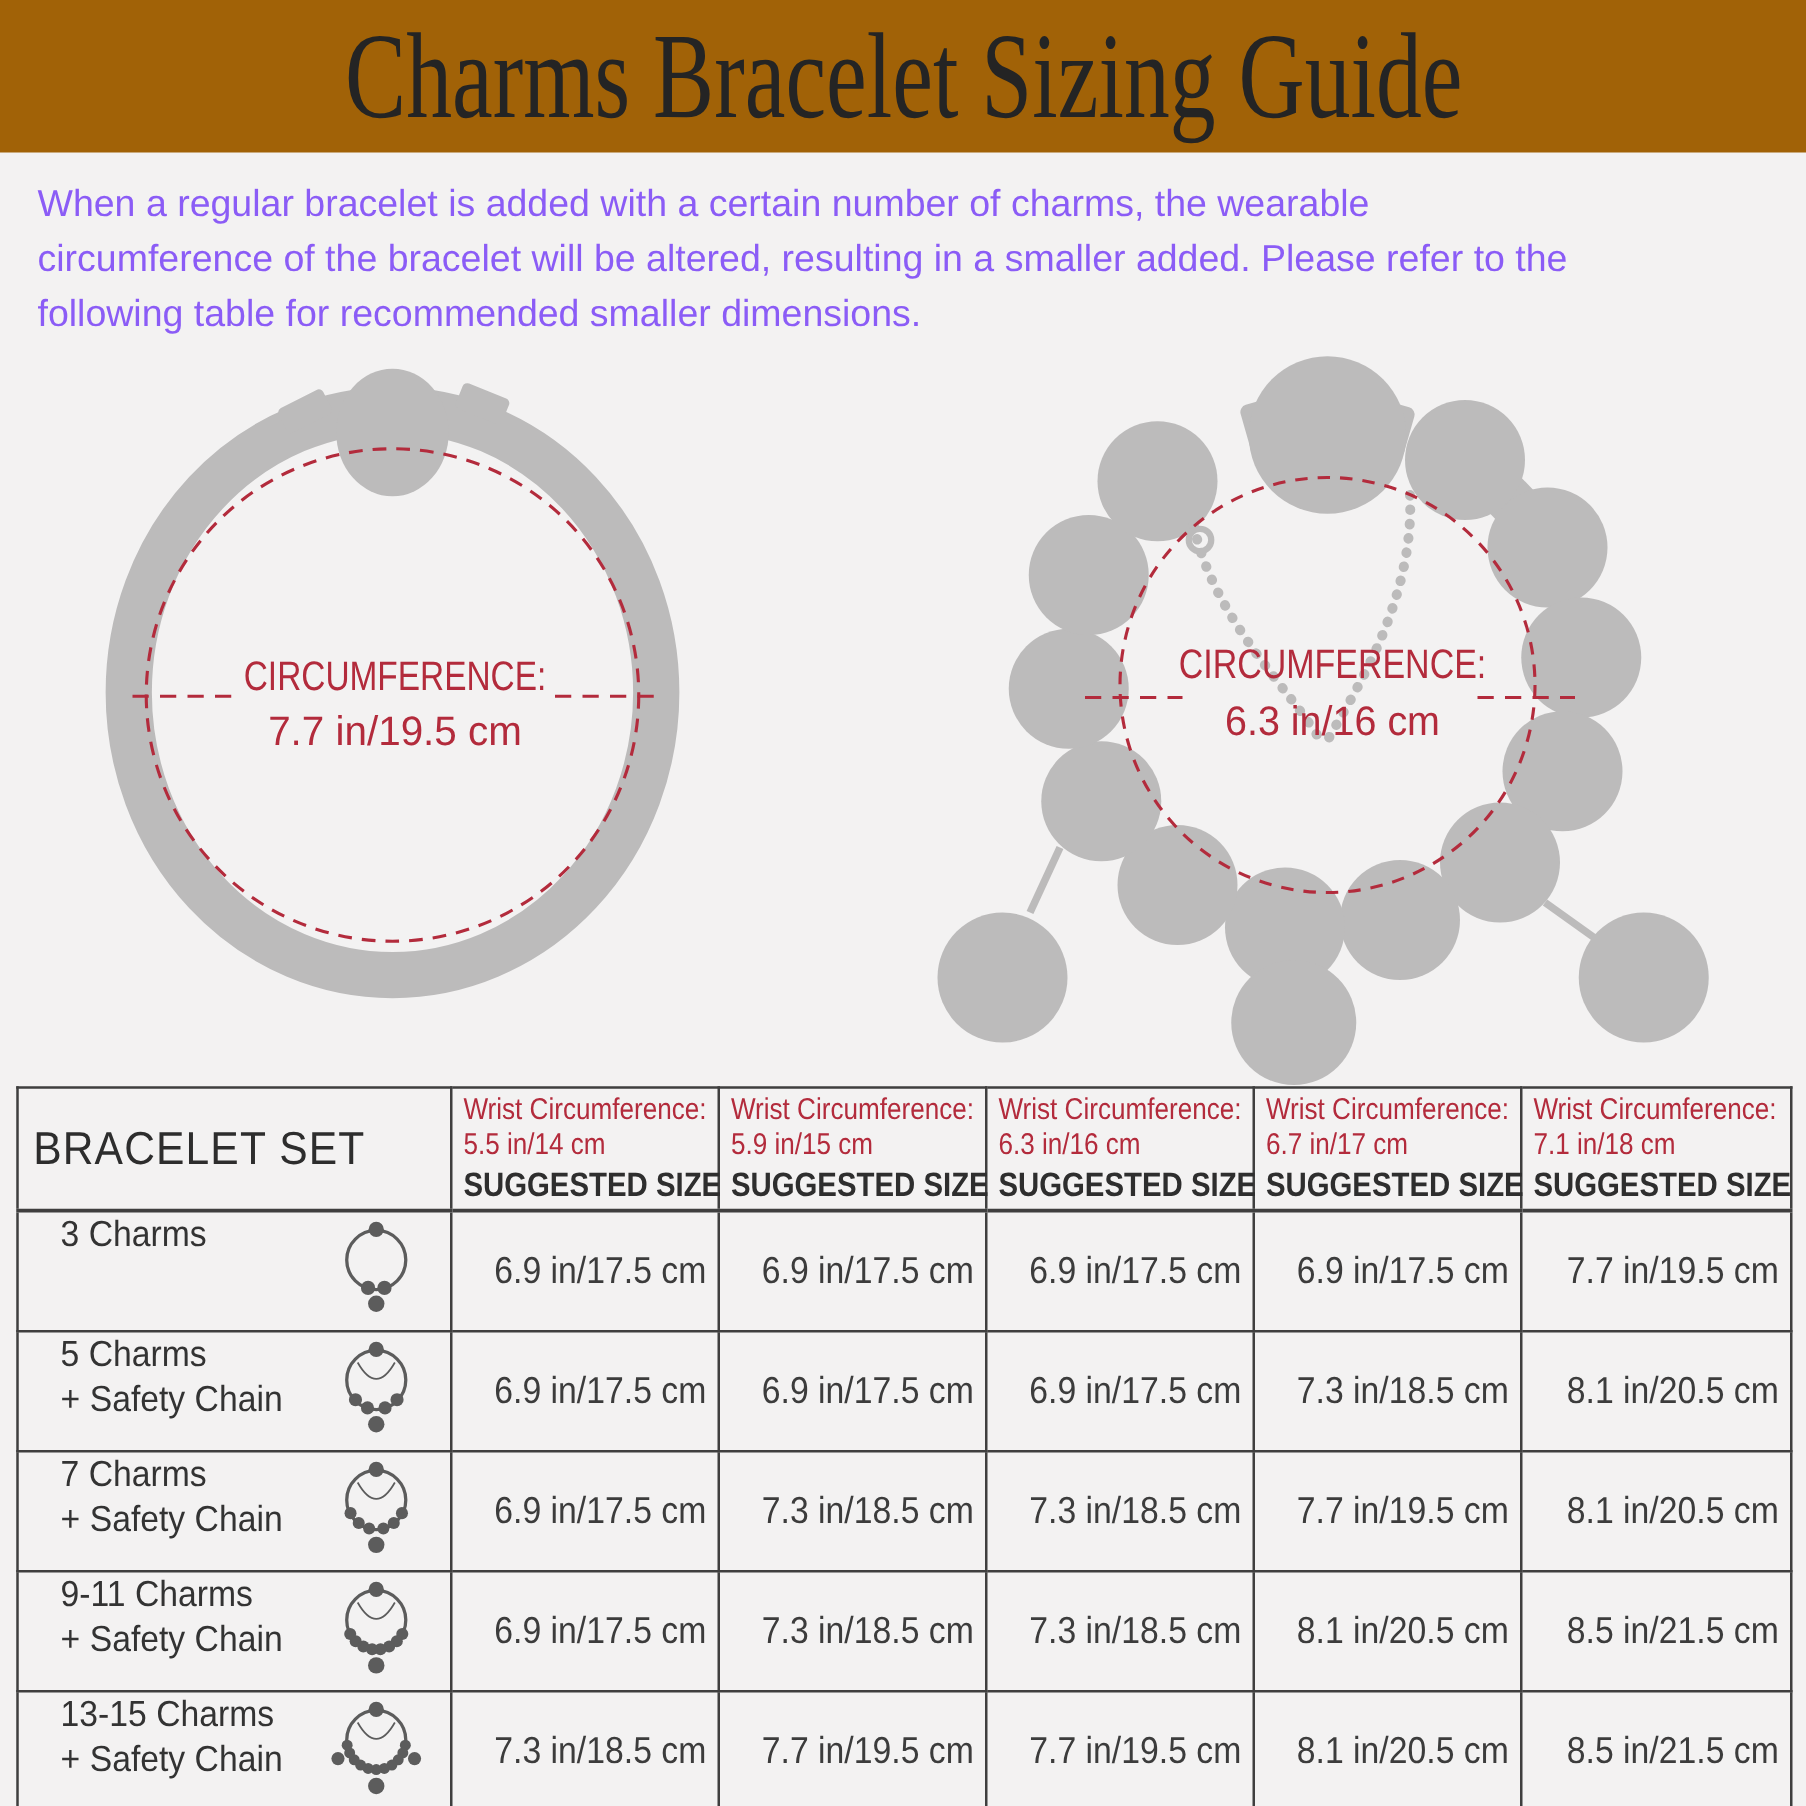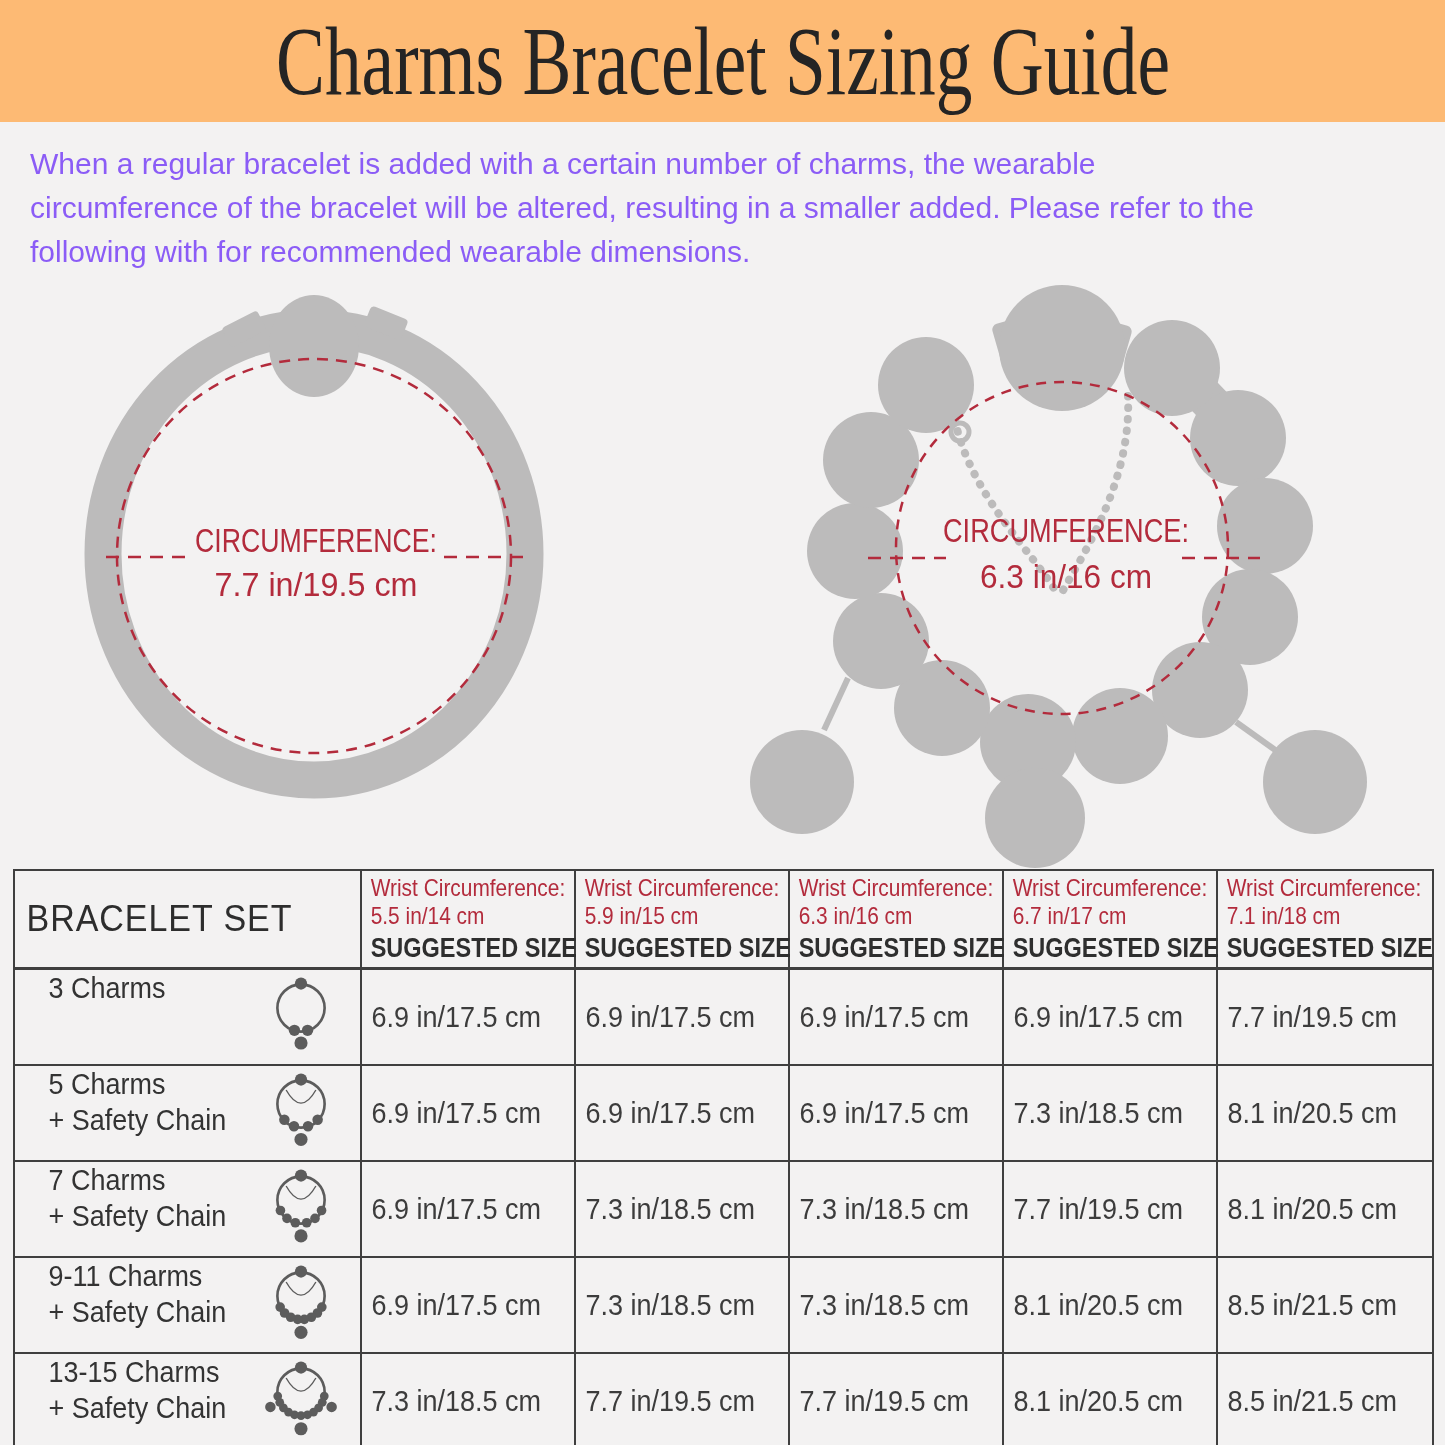--- a/index.html
+++ b/index.html
@@ -4,21 +4,21 @@
 <style>
   html,body{margin:0;padding:0;}
   body{
     width:1445px;height:1445px;overflow:hidden;
     background:#f3f2f2;
     font-family:"Liberation Sans",sans-serif;
     color:#3a3a3a;
   }
   
   .banner{
-    height:122px;background:#fdba74;
+    height:122px;background:#a16207;
     display:flex;align-items:center;justify-content:center;
   }
   .banner h1{
     margin:0;font-family:"Liberation Serif",serif;font-weight:500;
     font-size:94px;color:#242424;line-height:1;white-space:nowrap;
   }
   .banner h1 .condense{display:inline-block;transform:scale(0.78,1.04);transform-origin:center;}
   
   .intro{margin:20px 0 0 30px;}
   .intro div{
@@ -56,39 +56,39 @@
   .set-flex{display:flex;align-items:flex-start;height:100%;}
   .set-label{
     flex:1 1 auto;padding-left:36px;
     transform:scaleX(0.93);transform-origin:left center;
     font-size:29px;line-height:36px;color:#333;white-space:nowrap;
   }
   .set-icon{flex:0 0 118px;display:flex;justify-content:center;align-items:center;}
   .set-icon svg .ring{fill:none;stroke:#5c5c5c;stroke-width:3;}
   .set-icon svg .bead{fill:#5c5c5c;}
   .set-icon svg .chain{fill:none;stroke:#5c5c5c;stroke-width:1.6;}
-  td.val{text-align:left;}
+  td.val{text-align:right;}
   .val-squeeze{
     display:inline-block;transform:scaleX(0.9);transform-origin:center;
     font-size:30px;color:#3c3c3c;white-space:nowrap;
   }
 </style>
 </head>
 <body>
 
 <div class="page">
 
   <header class="banner">
     <h1><span class="condense">Charms Bracelet Sizing Guide</span></h1>
   </header>
 
   <section class="intro">
     <div>When a regular bracelet is added with a certain number of charms, the wearable</div>
     <div>circumference of the bracelet will be altered, resulting in a smaller added. Please refer to the</div>
-    <div>following with for recommended wearable dimensions.</div>
+    <div>following table for recommended smaller dimensions.</div>
   </section>
 
   <section class="diagrams">
 
     <svg class="svg-plain" width="560" height="560" viewBox="0 0 560 560">
       <ellipse class="sil-stroke" cx="248" cy="270" rx="211" ry="226" stroke-width="37"></ellipse>
       <rect class="sil" x="158" y="34" width="40" height="22" rx="4" transform="rotate(-27 178 45)"></rect>
       <rect class="sil" x="300" y="28" width="40" height="22" rx="4" transform="rotate(22 320 39)"></rect>
       <ellipse class="sil" cx="248" cy="62" rx="45" ry="51"></ellipse>
       <circle class="red-dash" cx="248" cy="272" r="197" stroke-dasharray="11 8"></circle>

